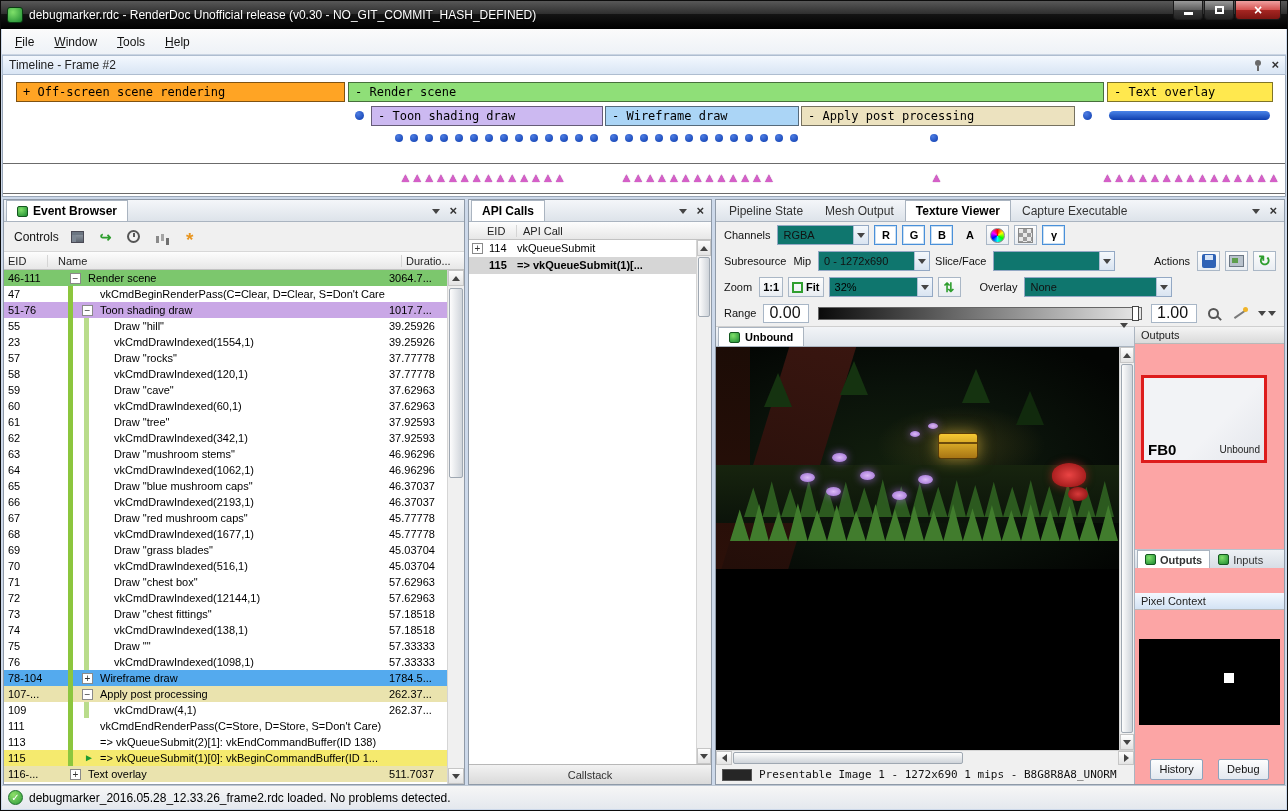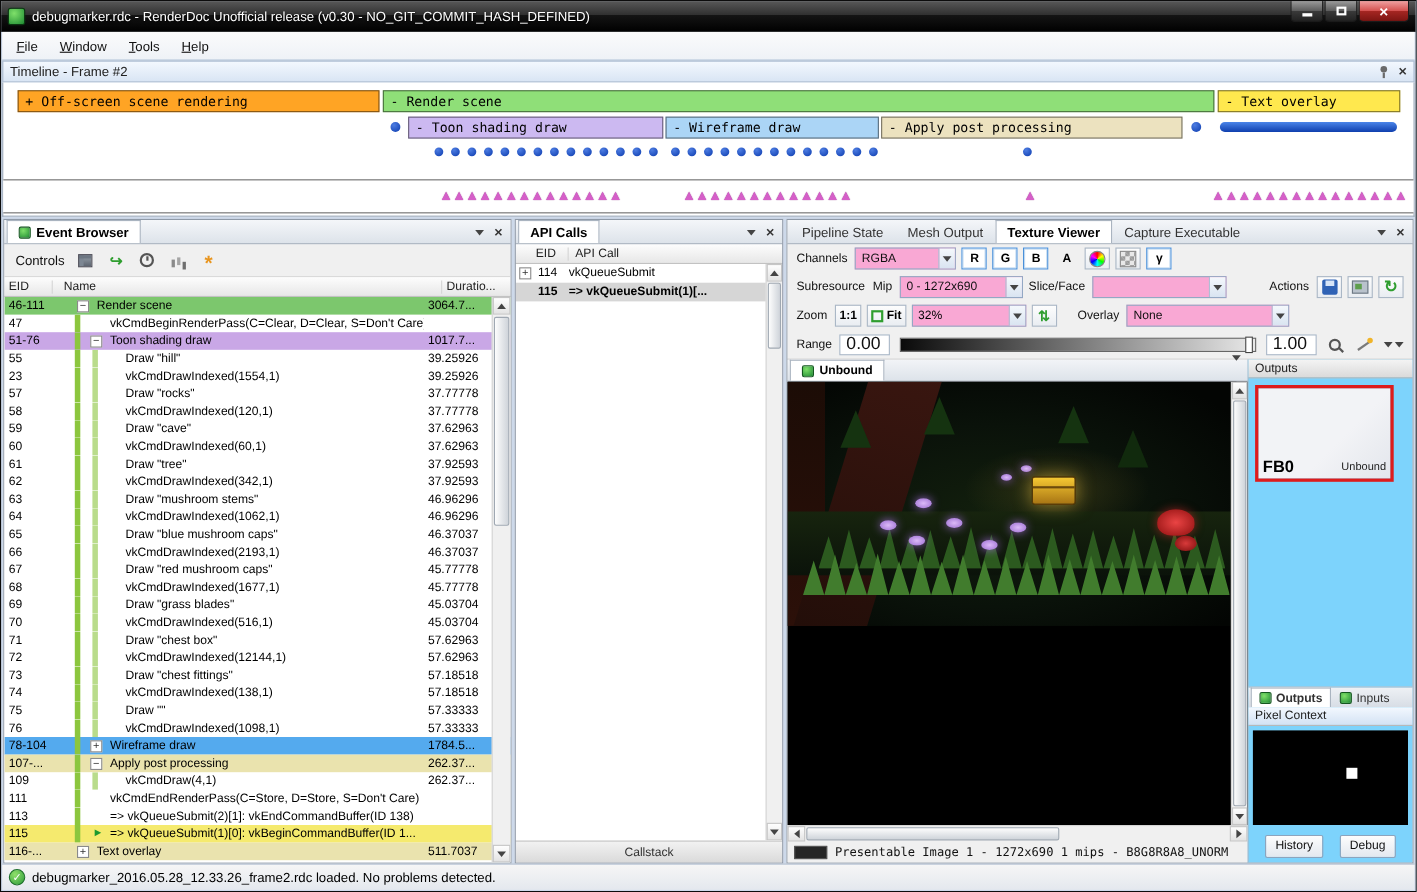--- a/index.html
+++ b/index.html
@@ -115,21 +115,21 @@
   .api-row { display:flex; height:17px; line-height:17px; font-size:11px; position:relative; }
   .api-row.sel { background:#d6d6d6; font-weight:bold; }
   .api-exp { position:absolute; left:3px; top:3px; }
   .api-eid { width:48px; padding-left:20px; flex:none; }
   .api-name { flex:1; overflow:hidden; white-space:nowrap; }
   .callstack-bar { height:20px; background:linear-gradient(#f2f2f2,#dadada); border-top:1px solid #b8b8b8; display:flex; align-items:center; justify-content:center; font-size:11px; color:#333; }
 
   
   .tvrow { height:26px; display:flex; align-items:center; padding:0 8px; gap:5px; background:#f0f0f0; font-size:11px; color:#111; }
   .lbl { margin-right:2px; white-space:nowrap; }
-  .combo { height:20px; border:1px solid #93a8c4; background:#f9a8d4; display:flex; align-items:center; font-size:11px; position:relative; padding-left:5px; }
+  .combo { height:20px; border:1px solid #93a8c4; background:#0f766e; display:flex; align-items:center; font-size:11px; position:relative; padding-left:5px; }
   .combo .cval { flex:1; overflow:hidden; white-space:nowrap; }
   .combo .cbtn { width:15px; height:100%; margin-left:3px; background:linear-gradient(#f4f8fc,#d9e4f1); border-left:1px solid #aebfd4; display:flex; align-items:center; justify-content:center; flex:none; }
   .combo input { border:none; outline:none; width:100%; font-size:11px; font-family:"Liberation Sans",sans-serif; background:transparent; }
   .w92 { width:92px; } .w112 { width:112px; } .w122 { width:122px; } .w104 { width:104px; } .w148 { width:148px; }
   .tgl { min-width:23px; height:20px; border:1px solid #aab7c6; background:linear-gradient(#fdfdfd,#e9edf2); font:bold 11px "Liberation Sans",sans-serif; display:inline-flex; align-items:center; justify-content:center; padding:0 3px; }
   .tgl.on { border:1px solid #4a90d9; background:#fff; box-shadow:inset 0 0 0 1px #cadff2; }
   .wheel { width:15px; height:15px; border-radius:50%; background:conic-gradient(#f00,#ff0,#0f0,#0ff,#00f,#f0f,#f00); border:1px solid #888; }
   .checker { width:15px; height:15px; border:1px solid #888;
     background-image:linear-gradient(45deg,#9a9a9a 25%,transparent 25%,transparent 75%,#9a9a9a 75%),linear-gradient(45deg,#9a9a9a 25%,#e8e8e8 25%,#e8e8e8 75%,#9a9a9a 75%);
     background-size:8px 8px; background-position:0 0,4px 4px; }
@@ -179,21 +179,21 @@
   .sc-tree { position:absolute; width:0; height:0; border-left:14px solid transparent; border-right:14px solid transparent; border-bottom:34px solid #153310; }
   .t1 { left:48px; top:26px; } .t2 { left:124px; top:14px; } .t3 { left:246px; top:22px; } .t4 { left:300px; top:44px; border-bottom-color:#112a0d; }
   .sc-mush { position:absolute; width:15px; height:9px; border-radius:50%; background:radial-gradient(#dcb9f8,#9a6cd0); box-shadow:0 0 9px rgba(170,110,230,.85); }
   .m1{left:84px;top:126px;} .m2{left:110px;top:140px;} .m3{left:144px;top:124px;} .m4{left:176px;top:144px;} .m5{left:202px;top:128px;} .m6{left:116px;top:106px;} .m7{left:194px;top:84px;width:10px;height:6px;} .m8{left:212px;top:76px;width:10px;height:6px;}
   .sc-chest { position:absolute; left:222px; top:86px; width:40px; height:26px; background:linear-gradient(#f6c933,#a87514); border:1px solid #5a3c08; border-radius:3px; box-shadow:0 0 16px rgba(255,205,70,.55); }
   .sc-chest::after { content:""; position:absolute; left:0; top:8px; right:0; height:2px; background:#6b4a0c; }
   .sc-red { position:absolute; left:336px; top:116px; width:34px; height:24px; border-radius:50% 50% 42% 42%; background:radial-gradient(#ea4444,#8e0f0f); box-shadow:0 0 9px rgba(225,45,45,.55); }
   .sc-red2 { position:absolute; left:352px; top:140px; width:20px; height:14px; border-radius:50%; background:radial-gradient(#d83a3a,#7c0d0d); }
 
   
-  .tv-side { width:150px; border-left:1px solid #aab4c0; display:flex; flex-direction:column; background:#7dd3fc; }
+  .tv-side { width:150px; border-left:1px solid #aab4c0; display:flex; flex-direction:column; background:#fca5a5;gap:25px; }
   .side-header { height:17px; background:linear-gradient(#f4f4f4,#dadada); border-bottom:1px solid #b8b8b8; font-size:11px; display:flex; align-items:center; padding-left:6px; color:#222; }
   .side-header.blue { background:linear-gradient(#f3f8fe,#d3e2f4); }
   .thumbs { flex:1; padding:6px; min-height:0; }
   .fb-thumb { width:126px; height:88px; border:3px solid #dd1c1c; background:linear-gradient(135deg,#f2f3f6 60%,#e3e6ec); position:relative; }
   .fb-label { position:absolute; left:4px; bottom:2px; font-weight:bold; font-size:15px; color:#000; }
   .fb-sub { position:absolute; right:4px; bottom:5px; font-size:10px; color:#222; }
   .side-tabs { height:19px; display:flex; align-items:flex-end; background:linear-gradient(#eef1f5,#d7dde5); border-top:1px solid #b8c2ce; padding-left:2px; }
   .side-tab { height:18px; display:flex; align-items:center; gap:4px; padding:0 7px; font-size:11px; border:1px solid transparent; border-bottom:none; color:#333; }
   .side-tab.active { background:#fff; border-color:#aab4c0; font-weight:bold; }
   .pixel-box { height:86px; background:#000; margin:4px; position:relative; }

